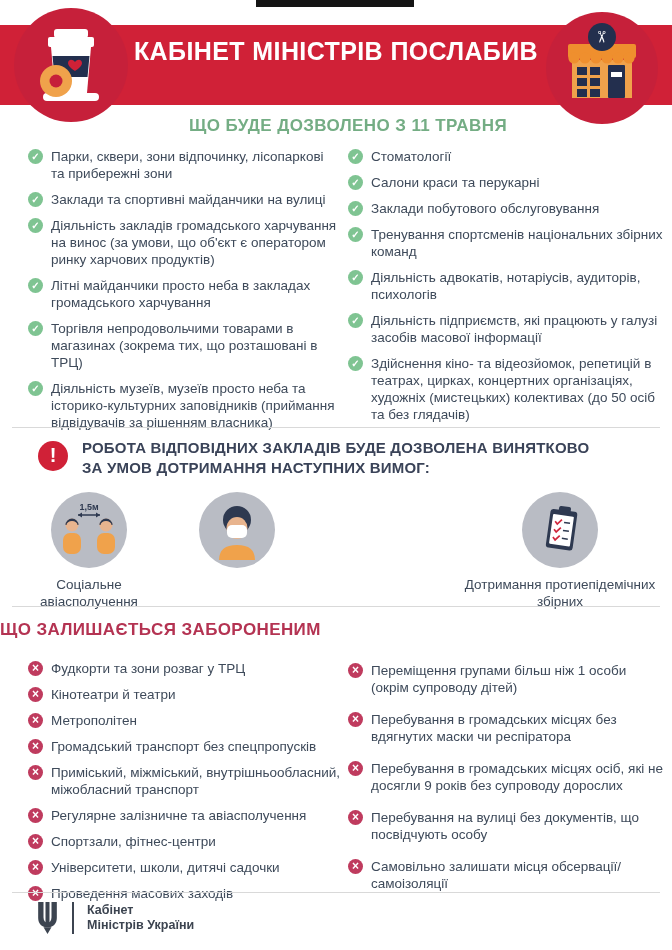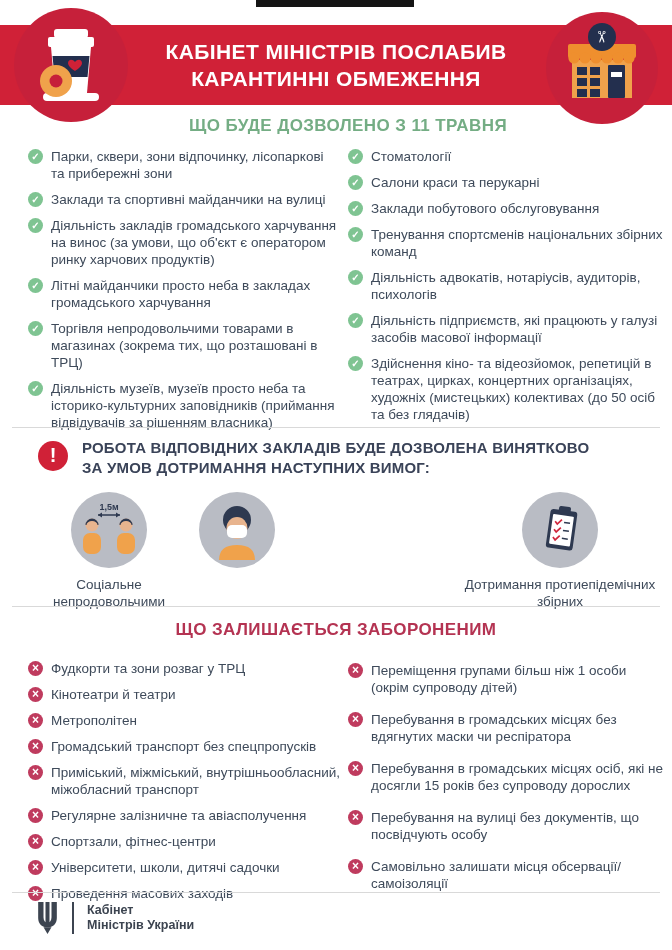--- a/index.html
+++ b/index.html
@@ -2,28 +2,28 @@
 <html><head>
 <meta charset="utf-8">
 <style>
   * { margin:0; padding:0; box-sizing:border-box; }
   body { background:#ffffff; font-family:"Liberation Sans", sans-serif; }
   .page { position:relative; width:672px; height:950px; background:#ffffff; overflow:hidden; }
 
   .top-bar { position:absolute; left:256px; top:0; width:158px; height:7px; background:#141414; }
 
   .banner { position:absolute; left:0; top:25px; width:672px; height:80px; background:#d02137; }
-  .banner-title { padding-top:13px; text-align:center; color:#ffffff; font-size:21px; font-weight:700; line-height:27px; letter-spacing:.4px; }
+  .banner-title { padding-top:13px; text-align:center; color:#ffffff; font-size:25px; font-weight:700; line-height:27px; letter-spacing:.4px; }
 
   .circle { position:absolute; border-radius:50%; background:#c6203a; display:flex; align-items:center; justify-content:center; }
   .circle-left { left:14px; top:8px; width:114px; height:114px; }
   .circle-right { left:546px; top:12px; width:112px; height:112px; }
 
   .allowed-title { position:absolute; left:12px; top:116px; width:672px; text-align:center; color:#74ad84; font-size:17px; font-weight:700; letter-spacing:.4px; }
-  .forbidden-title { position:absolute; left:0; top:620px; width:672px; text-align:center; color:#b43352; font-size:17px; font-weight:700; letter-spacing:.4px; }
+  .forbidden-title { position:absolute; left:0; top:620px; width:672px; text-align:left; color:#b43352; font-size:17px; font-weight:700; letter-spacing:.4px; }
 
   .col { position:absolute; }
   .col-allowed-left  { left:28px;  top:148px; width:312px; }
   .col-allowed-right { left:348px; top:148px; width:316px; }
   .col-forbidden-left  { left:28px;  top:660px; width:318px; }
   .col-forbidden-right { left:348px; top:662px; width:318px; }
 
   .item { display:flex; gap:8px; font-size:13.5px; color:#3e4a5a; line-height:17px; }
   .col-allowed-left .item, .col-allowed-right .item { margin-bottom:9px; }
   .col-forbidden-left .item { margin-bottom:9px; }
@@ -34,21 +34,21 @@
   .bullet.cross { background:#bf3b5e; font-size:12px; line-height:14px; }
 
   .divider { position:absolute; left:12px; width:648px; height:1px; background:#d9d9d9; }
   .divider-1 { top:427px; } .divider-2 { top:606px; } .divider-3 { top:892px; }
 
   .warning { position:absolute; left:38px; top:438px; display:flex; gap:14px; align-items:flex-start; }
   .warning-icon { flex:none; width:30px; height:30px; margin-top:3px; border-radius:50%; background:#d02137; color:#fff; font-size:20px; font-weight:700; text-align:center; line-height:29px; }
   .warning-text { color:#3a4358; font-size:15px; font-weight:700; line-height:20px; letter-spacing:.2px; }
 
   .req { position:absolute; top:492px; text-align:center; }
-  .req-1 { left:34px;  width:150px; }
+  .req-1 { left:14px;  width:150px; }
   .req-2 { left:162px; width:150px; }
   .req-3 { left:307px; width:150px; }
   .req-4 { left:450px; width:220px; }
   .req-circle { width:76px; height:76px; border-radius:50%; background:#b9bcc4; margin:0 auto; display:flex; align-items:center; justify-content:center; }
   .req-label { margin:8px auto 0; font-size:13.5px; color:#3e4a5a; line-height:17px; }
   .req-2 .req-label { max-width:84px; }
   .req-3 .req-label { max-width:104px; }
   .req-1 .req-label { max-width:136px; }
   .req-4 .req-label { max-width:214px; }
 
@@ -59,21 +59,20 @@
 </head>
 <body>
 
 <div class="page">
 
   <div class="top-bar"></div>
 
   <div class="banner">
     <div class="banner-title">
       <div>КАБІНЕТ МІНІСТРІВ ПОСЛАБИВ</div>
-      <div>КАРАНТИННІ ОБМЕЖЕННЯ</div>
     </div>
   </div>
 
   <div class="circle circle-left">
     <svg width="114" height="114" viewBox="0 0 114 114">
       <rect x="40" y="21" width="34" height="9" rx="3" fill="#ffffff"></rect>
       <rect x="34" y="29" width="46" height="10" rx="2" fill="#ffffff"></rect>
       <path d="M37 39 h40 l-4 46 h-32 z" fill="#ffffff"></path>
       <path d="M38.5 48 h37 l-2 21 h-33 z" fill="#232f4e"></path>
       <path d="M61 54 c2.5-3.5 7-3 7 1.2 c0 3.4-7 7.8-7 7.8 c0 0-7-4.4-7-7.8 c0-4.2 4.5-4.7 7-1.2 z" fill="#d02137"></path>
@@ -197,21 +196,21 @@
         <path d="M27 23 l4 -2.5 v5 z" fill="#2e3950"></path>
           <path d="M49 23 l-4 -2.5 v5 z" fill="#2e3950"></path>
         <circle cx="21" cy="33" r="6.5" fill="#e8b48e"></circle>
         <path d="M14.5 33 a6.5 6.5 0 0 1 13 0 l-1 -0 a5.5 4 0 0 0 -11 0 z" fill="#2e3950"></path>
         <rect x="12" y="41" width="18" height="21" rx="7" fill="#f0a24b"></rect>
         <circle cx="55" cy="33" r="6.5" fill="#e8b48e"></circle>
         <path d="M48.5 33 a6.5 6.5 0 0 1 13 0 l-1 0 a5.5 4 0 0 0 -11 0 z" fill="#2e3950"></path>
         <rect x="46" y="41" width="18" height="21" rx="7" fill="#f0a24b"></rect>
       </svg>
     </div>
-    <div class="req-label">Соціальне непродовольчими</div>
+    <div class="req-label">Соціальне авіасполучення</div>
   </div>
 
   <div class="req req-2">
     <div class="req-circle">
       <svg width="76" height="76" viewBox="0 0 76 76">
         <circle cx="38" cy="28" r="14" fill="#2e3950"></circle>
         <ellipse cx="38" cy="36" rx="10.5" ry="11" fill="#e8b48e"></ellipse>
         <rect x="28" y="33" width="20" height="13" rx="5" fill="#ffffff"></rect>
         <path d="M20 68 q0 -15 18 -15 q18 0 18 15 z" fill="#f0a24b"></path>
       </svg>
@@ -297,21 +296,21 @@
         <span class="txt">Переміщення групами більш ніж 1 особи (окрім супроводу дітей)</span>
       </div>
 
       <div class="item">
         <span class="bullet cross">×</span>
         <span class="txt">Перебування в громадських місцях без вдягнутих маски чи респіратора</span>
       </div>
 
       <div class="item">
         <span class="bullet cross">×</span>
-        <span class="txt">Перебування в громадських місцях осіб, які не досягли 15 років без супроводу дорослих</span>
+        <span class="txt">Перебування в громадських місцях осіб, які не досягли 9 років без супроводу дорослих</span>
       </div>
 
       <div class="item">
         <span class="bullet cross">×</span>
         <span class="txt">Перебування на вулиці без документів, що посвідчують особу</span>
       </div>
 
       <div class="item">
         <span class="bullet cross">×</span>
         <span class="txt">Самовільно залишати місця обсервації/самоізоляції</span>

